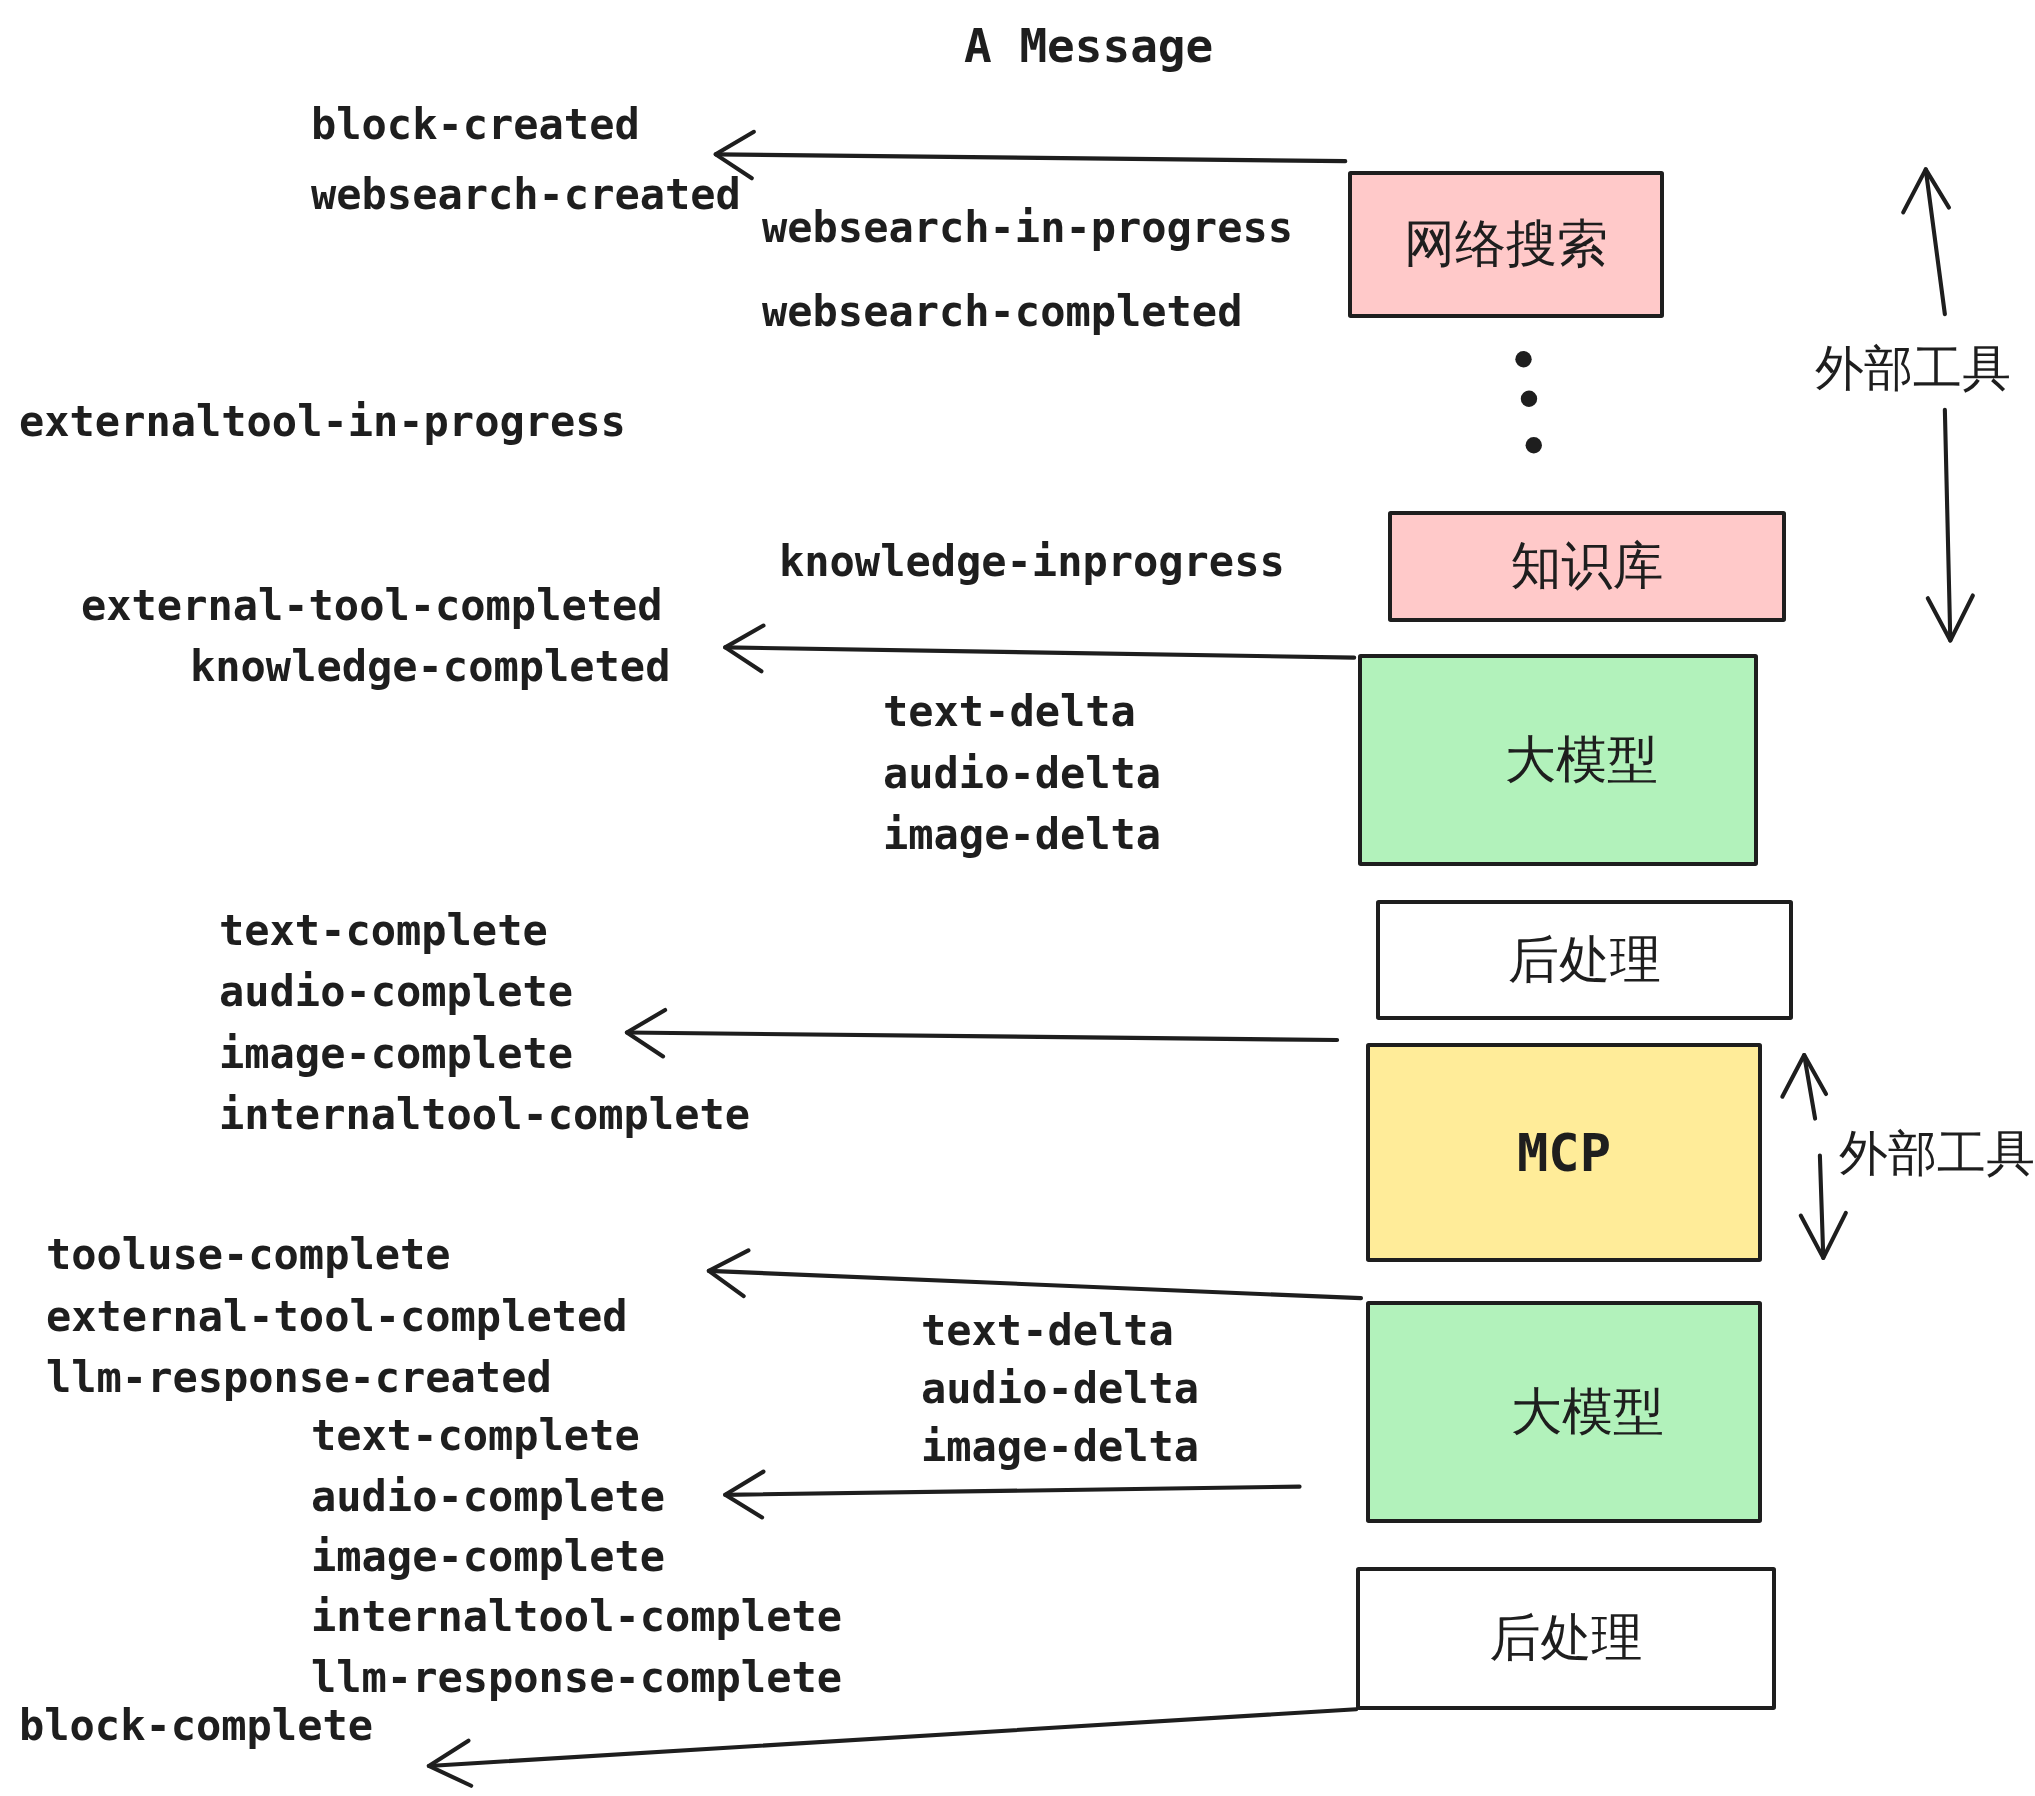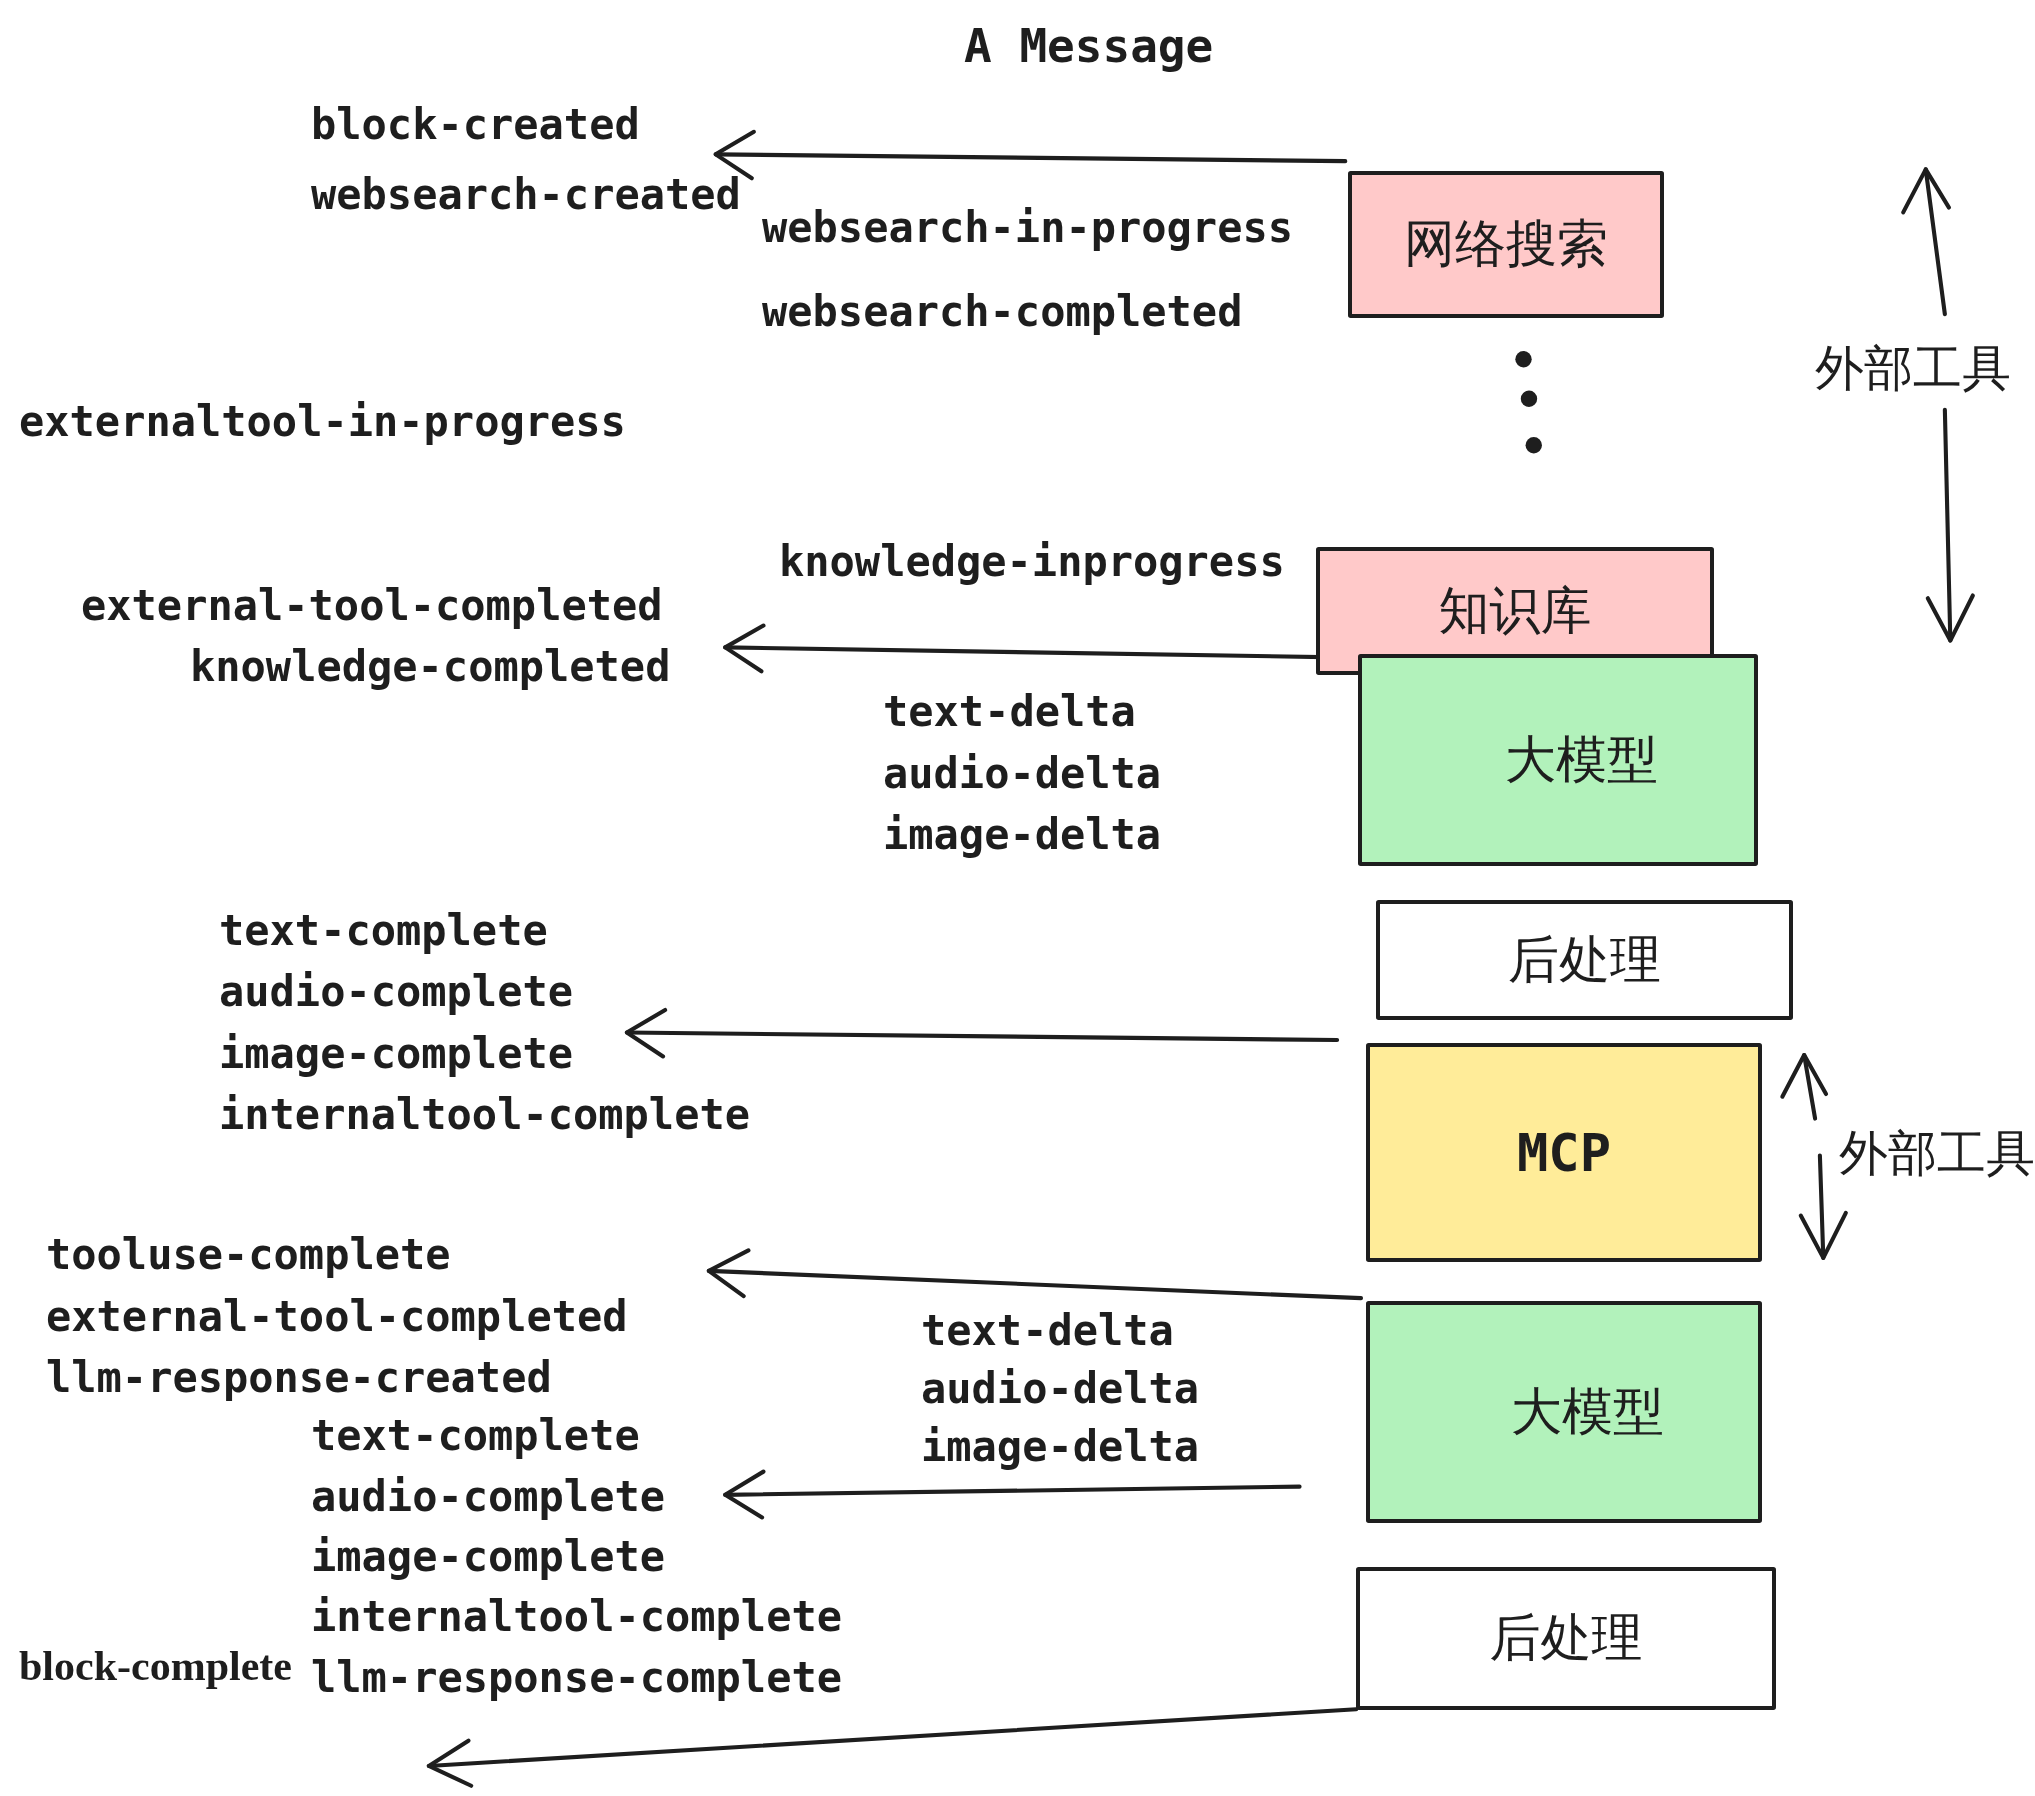--- a/index.html
+++ b/index.html
@@ -106,21 +106,21 @@
       <path d="M1986 2503 L628 2586"></path>
       <path d="M686 2549 L628 2586 L690 2615"></path>
     </g>
   </svg>
 
   <div class="title" style="left:964px; top:19px;">A Message</div>
 
   <div class="box pink" style="left:1348px; top:171px; width:316px; height:147px;">
     <span class="zh">网络搜索</span>
   </div>
-  <div class="box pink" style="left:1316px; top:511px; width:398px; height:128px;margin-top:36px;">
+  <div class="box pink" style="left:1388px; top:511px; width:398px; height:111px;">
     <span class="zh">知识库</span>
   </div>
   <div class="box green" style="left:1358px; top:654px; width:400px; height:212px;">
     <span class="zh">大模型</span>
   </div>
   <div class="box white" style="left:1376px; top:900px; width:417px; height:120px;">
     <span class="zh">后处理</span>
   </div>
   <div class="box yellow" style="left:1366px; top:1043px; width:396px; height:219px;">
     <span class="mono-label">MCP</span>
@@ -154,16 +154,16 @@
   <div class="evt" style="left:46px;   top:1293px;">external-tool-completed</div>
   <div class="evt" style="left:46px;   top:1354px;">llm-response-created</div>
   <div class="evt" style="left:921px; top:1307px;">text-delta</div>
   <div class="evt" style="left:921px; top:1365px;">audio-delta</div>
   <div class="evt" style="left:921px; top:1423px;">image-delta</div>
   <div class="evt" style="left:311px;  top:1412px;">text-complete</div>
   <div class="evt" style="left:311px;  top:1473px;">audio-complete</div>
   <div class="evt" style="left:311px;  top:1533px;">image-complete</div>
   <div class="evt" style="left:311px;  top:1593px;">internaltool-complete</div>
   <div class="evt" style="left:311px;  top:1654px;">llm-response-complete</div>
-  <div class="evt" style="left:19px;   top:1642px;font-family:Liberation Serif, serif;">block-complete</div>
+  <div class="evt" style="left:19px;   top:1702px;">block-complete</div>
 
 </div>
 
 
 </body></html>

